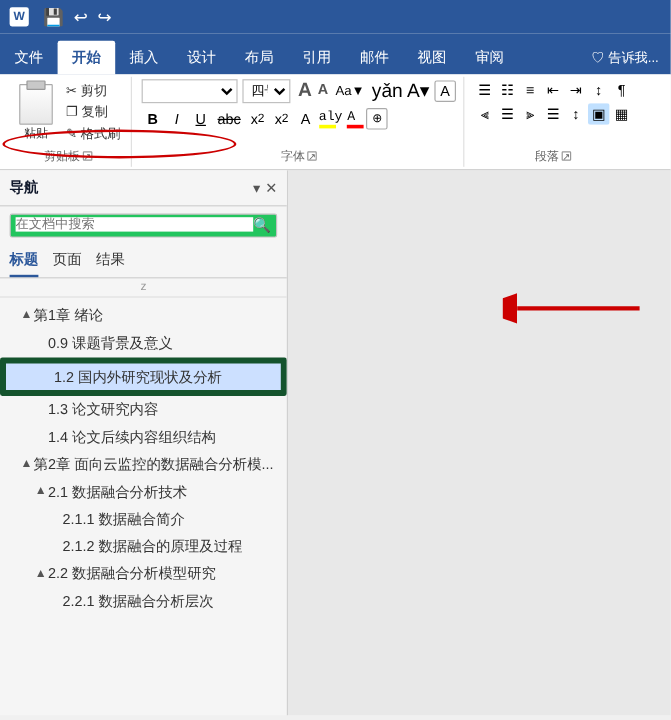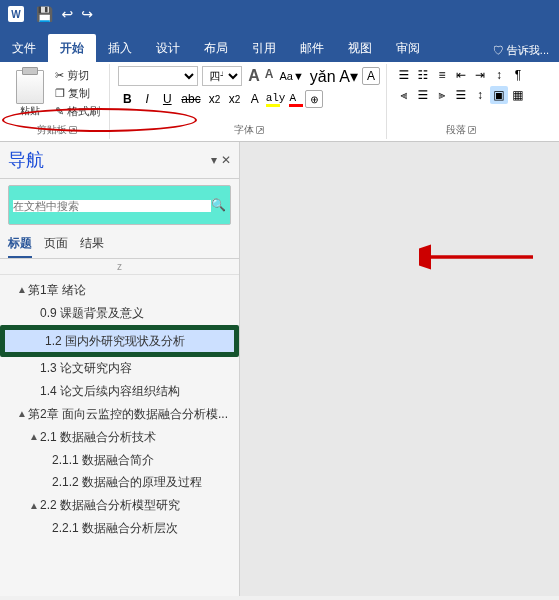--- a/index.html
+++ b/index.html
@@ -32,21 +32,20 @@
     .title-bar-buttons {
       display: flex; gap: 4px; margin-left: 4px;
     }
     .title-bar-btn {
       font-size: 14px; color: #fff; cursor: pointer; padding: 0 2px;
     }
 
     
     .ribbon-tabs {
       display: flex;
-      align-items: flex-end;
       background: #2b579a;
       height: 34px;
       padding-top: 6px;
     }
     .ribbon-tab {
       padding: 4px 12px;
       font-size: 12px;
       color: #fff;
       cursor: pointer;
       height: 28px;
@@ -246,38 +245,38 @@
     }
     .nav-header {
       display: flex;
       align-items: center;
       justify-content: space-between;
       padding: 6px 8px;
       background: #f5f5f5;
       border-bottom: 1px solid #d0d0d0;
     }
     .nav-title {
-      font-size: 18px;
-      font-weight: normal;
-      color: #1d4ed8;
+      font-size: 12px;
+      font-weight: bold;
+      color: #0f172a;
     }
     .nav-controls {
       display: flex; gap: 4px; align-items: center;
     }
     .nav-ctrl-btn {
       font-size: 12px; cursor: pointer; color: #555;
     }
     .nav-search {
       display: flex;
-      align-items: flex-end;
+      align-items: flex-start;
       margin: 6px 8px;
       border: 1px solid #c0c0c0;
-      background: #5eead4;
+      background: #22c55e;
       border-radius: 2px;
-      padding: 12px 4px;
+      padding: 2px 4px;
     }
     .nav-search input {
       border: none; outline: none;
       font-size: 11px; width: 100%;
       font-family: 'Microsoft YaHei', sans-serif;
     }
     .search-icon { color: #555; font-size: 12px; cursor: pointer; }
 
     .nav-tabs {
       display: flex;

